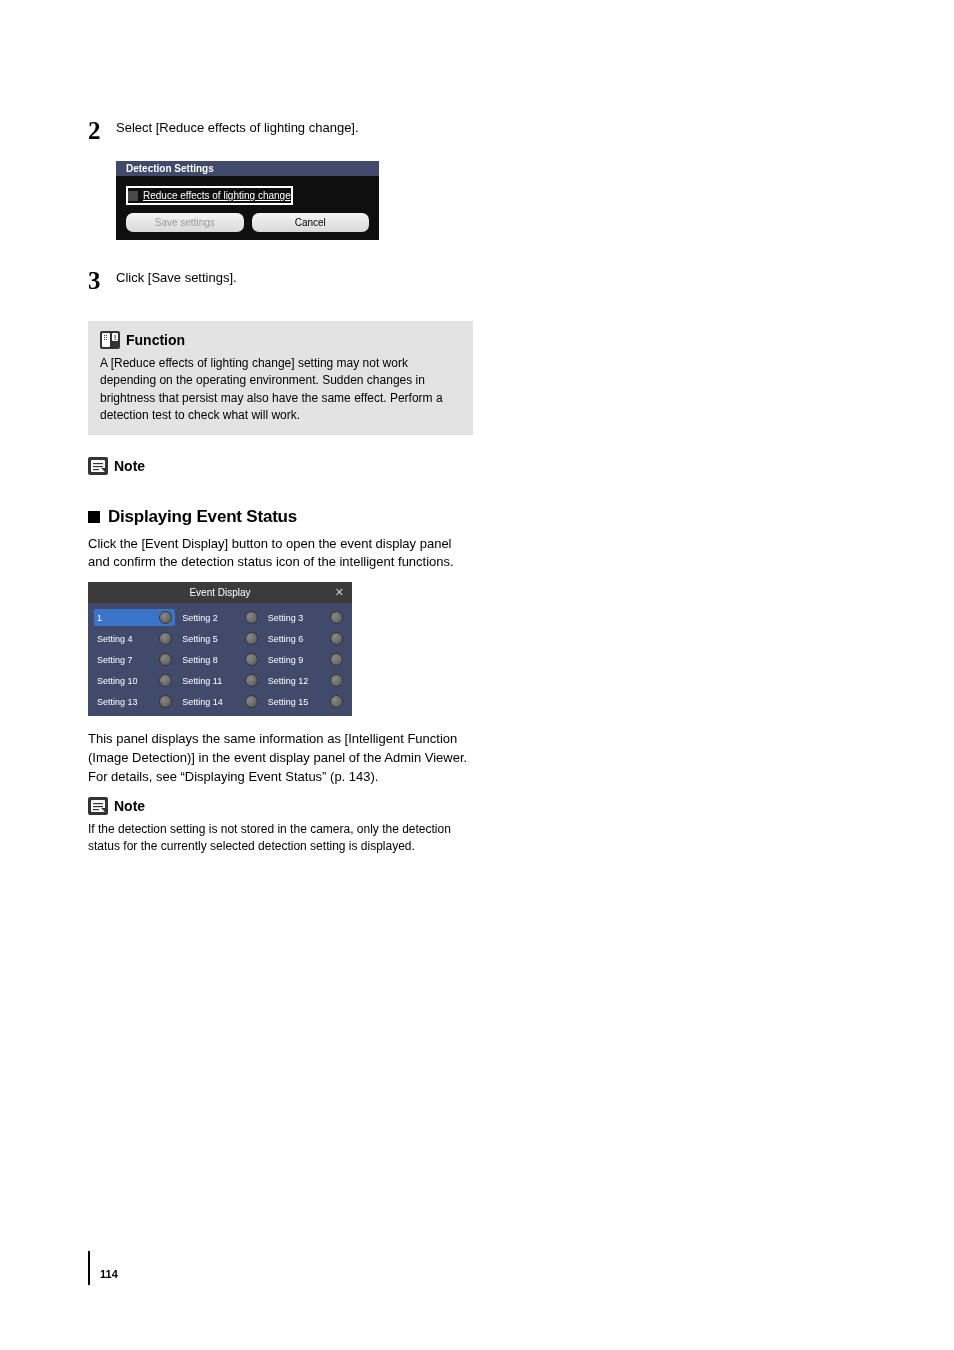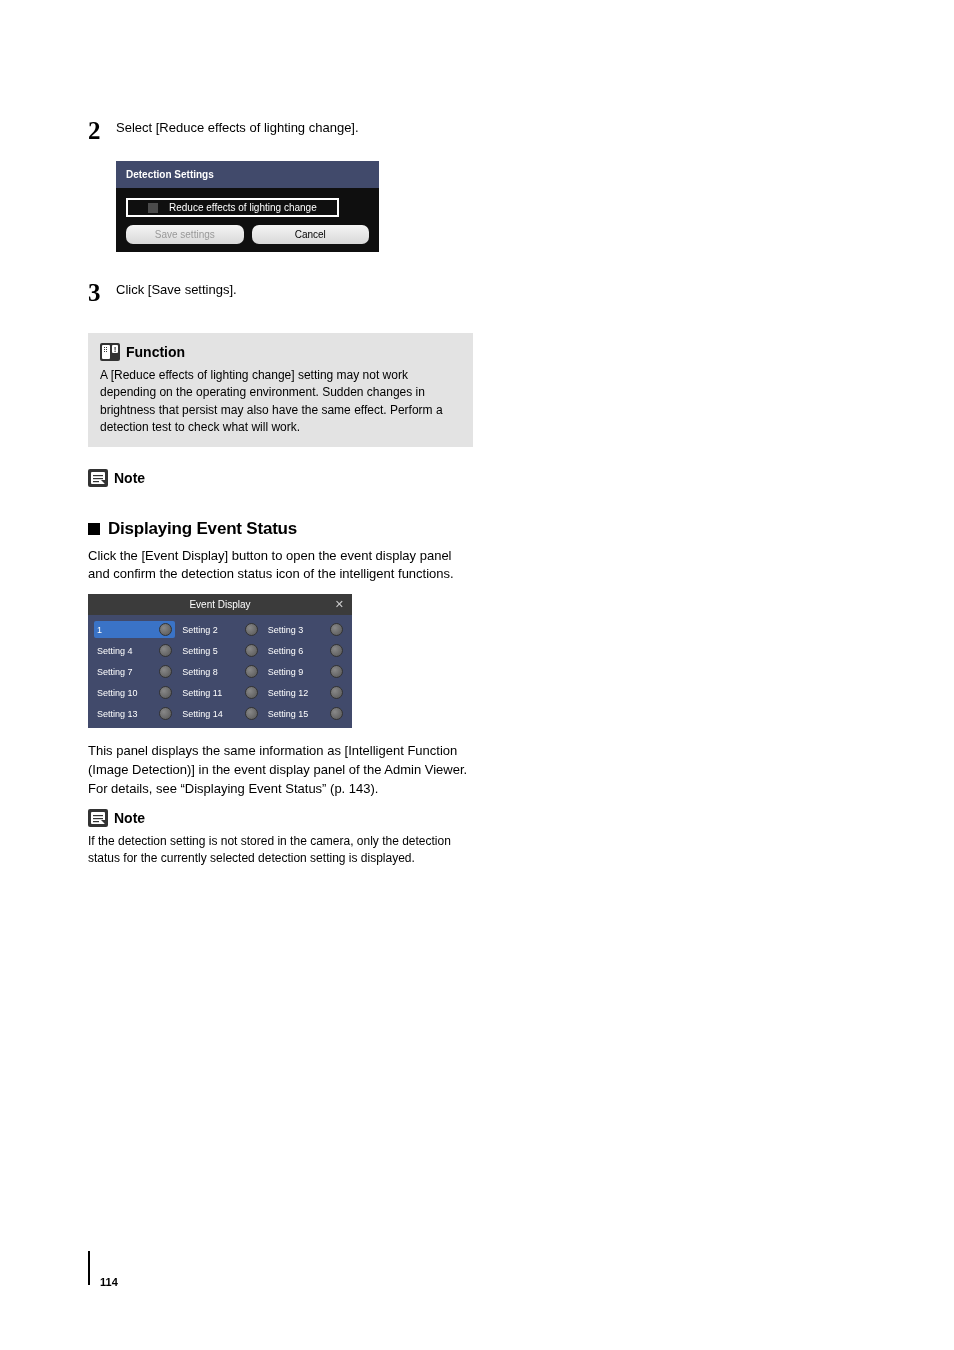--- a/index.html
+++ b/index.html
@@ -33,35 +33,36 @@
   }
   .screenshot-box {
     margin: 18px 0 28px 28px;
     width: 263px;
     background: #1a1a1a;
     font-size: 10px;
   }
   .ds-title {
     background: #414a6b;
     color: #fff;
-    padding: 8px 10px;
+    padding: 2px 10px;
     font-weight: bold;
   }
   .ds-body {
     background: #0f0f0f;
     padding: 10px 10px 8px 10px;
   }
   .ds-check-row { display: flex; align-items: center; margin-bottom: 8px; }
   .ds-check-outline {
     border: 2px solid #fff;
-    padding: 2px 20px;
+    padding: 2px 0;
     display: inline-flex;
     align-items: center;
-    gap: 11px;
+    gap: 5px;
     color: #fff;
+    text-decoration: underline;
   }
   .ds-checkbox {
     width: 10px; height: 10px;
     background: #4a4a4a;
     display: inline-block;
   }
   .ds-btn-row { display: flex; gap: 8px; }
   .ds-btn {
     flex: 1;
     background: linear-gradient(#f5f5f5, #d8d8d8);
@@ -125,21 +126,21 @@
   .ep-dot {
     width: 13px; height: 13px;
     border-radius: 50%;
     background: radial-gradient(circle at 35% 35%, #888, #555);
     border: 1px solid #333;
     flex-shrink: 0;
   }
   .page-num {
     position: absolute;
     left: 100px;
-    bottom: 62px;
+    bottom: 70px;
     font-size: 11px;
     font-weight: bold;
   }
   .bar { position: absolute; left: 88px; bottom: 65px; width: 2px; height: 34px; background: #000; }
   svg.icon { flex-shrink: 0; }
 </style>
 </head>
 <body>
 
 <div class="content">

